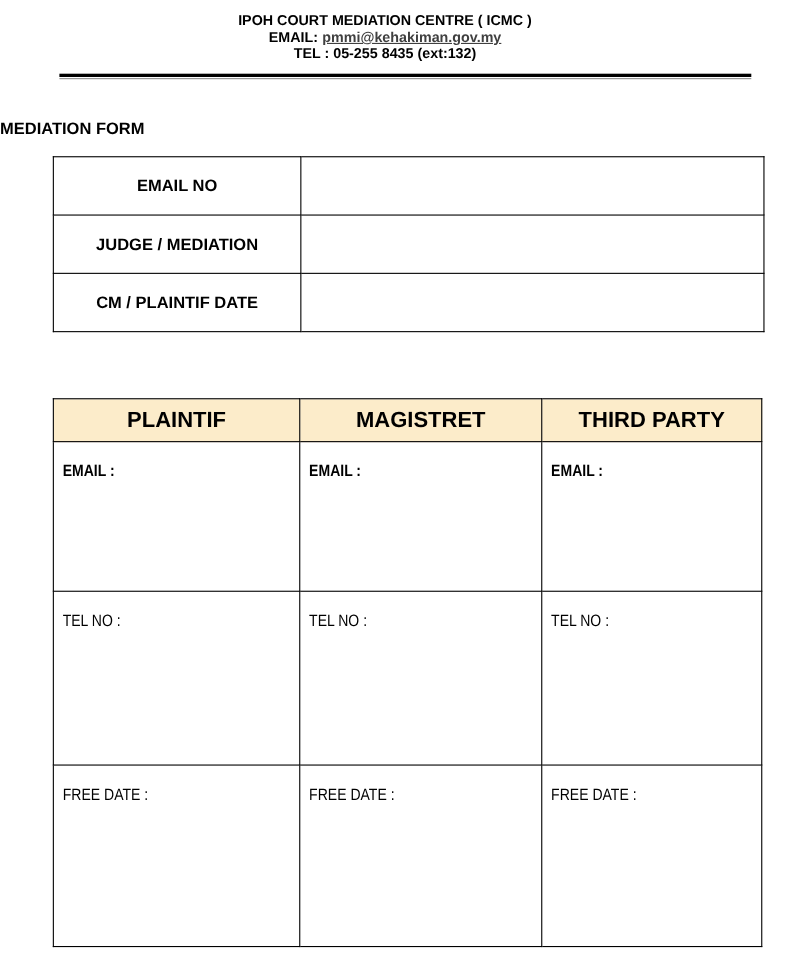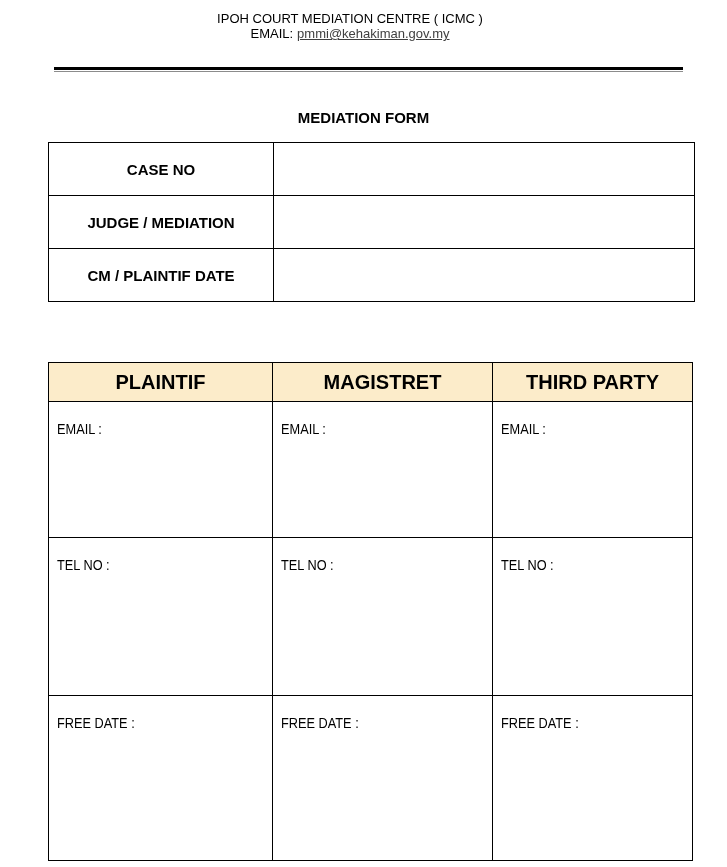--- a/index.html
+++ b/index.html
@@ -9,41 +9,40 @@
     background: #ffffff;
     font-family: "Liberation Sans", sans-serif;
     color: #000000;
     overflow: hidden;
   }
 
   
   .letterhead {
     position: absolute; top: 11px; left: 0; width: 700px;
     text-align: center;
-    font-weight: normal; font-size: 13px; line-height: 15px;
+    font-weight: bold; font-size: 13px; line-height: 15px;
   }
   .letterhead a {
     color: #404040;
     text-decoration: underline;
     margin-left: 4px;
     cursor: pointer;
   }
 
   
   .rule {
     position: absolute; top: 67px; left: 54px; width: 629px;
     height: 1px;
     border-top: 3px solid #000000;
     border-bottom: 1px solid #8c8c8c;
   }
 
   
   .form-title {
     position: absolute; top: 109px; left: 0; width: 727px;
-    text-align: center;
     font-weight: bold; font-size: 15px;
   }
 
   
   table { border-collapse: collapse; table-layout: fixed; }
   td, th { border: 1.5px solid #000000; padding: 0; }
 
   .case-table { position: absolute; top: 142px; left: 48px; width: 644px; }
   .case-table td.lbl {
     width: 224px;
@@ -58,50 +57,51 @@
     background: #FCECCA;
     height: 38px;
     text-align: center; vertical-align: middle;
     font-weight: bold; font-size: 20px;
   }
   .parties-table td {
     vertical-align: top;
     padding: 18px 8px 0 8px;
     font-size: 15px;
   }
-  .parties-table tr.r-email td    { height: 117px; } 
+  .parties-table tr.r-email td    { height: 117px; font-weight: bold; } 
   .parties-table tr.r-tel td      { height: 139px; text-decoration: underline; }
   .parties-table tr.r-freedate td { height: 146px; }
 
   
   .narrow {
     display: inline-block;
     transform: scaleX(0.85);
     transform-origin: 0 50%;
     white-space: nowrap;
   }
 </style>
 </head>
 <body>
 
 <div class="letterhead">
   <div>IPOH COURT MEDIATION CENTRE ( ICMC )</div>
   <div>
     <span>EMAIL:</span><a>pmmi@kehakiman.gov.my</a>
   </div>
+  <div>TEL : 05-255 8435 (ext:132)</div>
 </div>
 
 <div class="rule"></div>
 
 <div class="form-title">MEDIATION FORM</div>
 
 <table class="case-table">
   <tbody>
       <tr>
-    <td class="lbl">CASE NO</td>
+    <td class="lbl">EMAIL NO</td>
     <td class="val"></td>
   </tr>
   <tr>
     <td class="lbl">JUDGE / MEDIATION</td>
     <td class="val"></td>
   </tr>
   <tr>
     <td class="lbl">CM / PLAINTIF DATE</td>
     <td class="val"></td>
   </tr>

